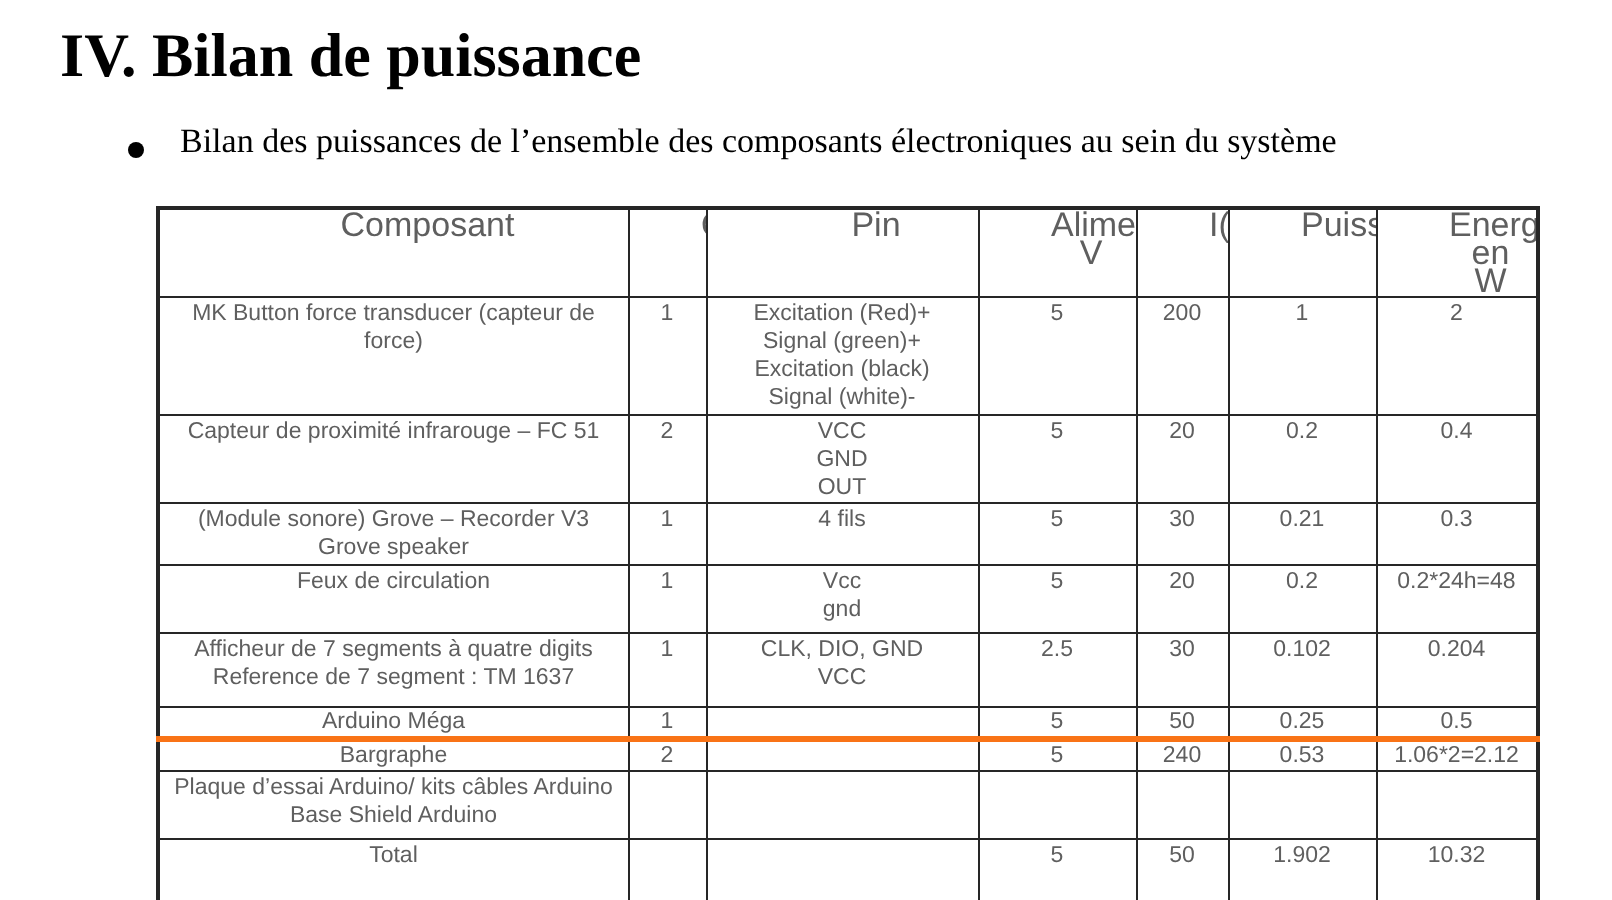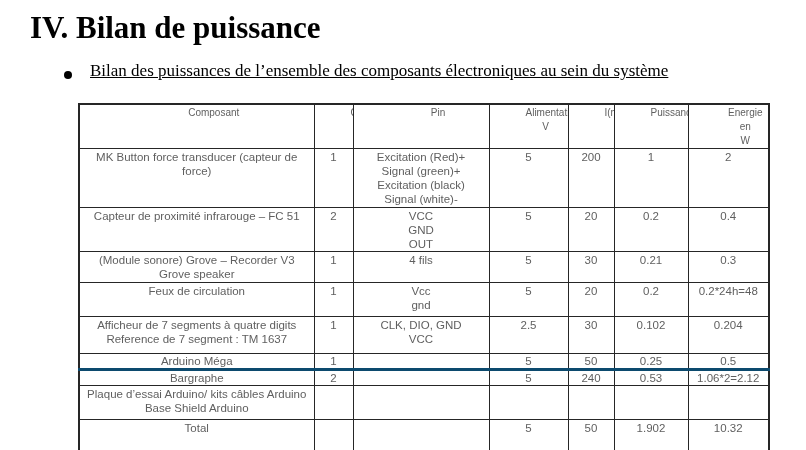--- a/index.html
+++ b/index.html
@@ -18,21 +18,20 @@
     white-space: nowrap;
   }
 
   .bullet-row {
     position: absolute;
     left: 64px;
     top: 61px;
     display: flex;
     align-items: center;
     width: 740px;
-    text-decoration: underline;
   }
   .bullet-dot {
     width: 8px;
     height: 8px;
     border-radius: 50%;
     background: #000;
     margin-top: 7px;
     flex: 0 0 auto;
   }
   .bullet-text {
@@ -59,23 +58,23 @@
     font-family: "Liberation Sans", sans-serif;
     font-size: 11.5px;
     line-height: 14px;
     color: #5f5f5f;
     text-align: center;
     padding: 1px 2px 0 2px;
     white-space: pre-line;
     overflow: hidden;
     font-weight: normal;
   }
-  table.power-table th { font-size: 10px; padding-left: 36px; }
+  table.power-table th { font-size: 17px; padding-left: 36px; }
   td.pin { text-align: left; padding-left: 5px; }
-  tr.thick-top td { border-top: 3px solid #0c4a6e; }
+  tr.thick-top td { border-top: 3px solid #f97316; }
   tr.r-header { height: 30px; }
   tr.r1 { height: 59px; }
   tr.r2 { height: 43px; }
   tr.r3 { height: 31px; }
   tr.r4 { height: 34px; }
   tr.r5 { height: 37px; }
   tr.r6 { height: 16px; }
   tr.r7 { height: 16px; }
   tr.r8 { height: 34px; }
   tr.r9 { height: 34px; }

